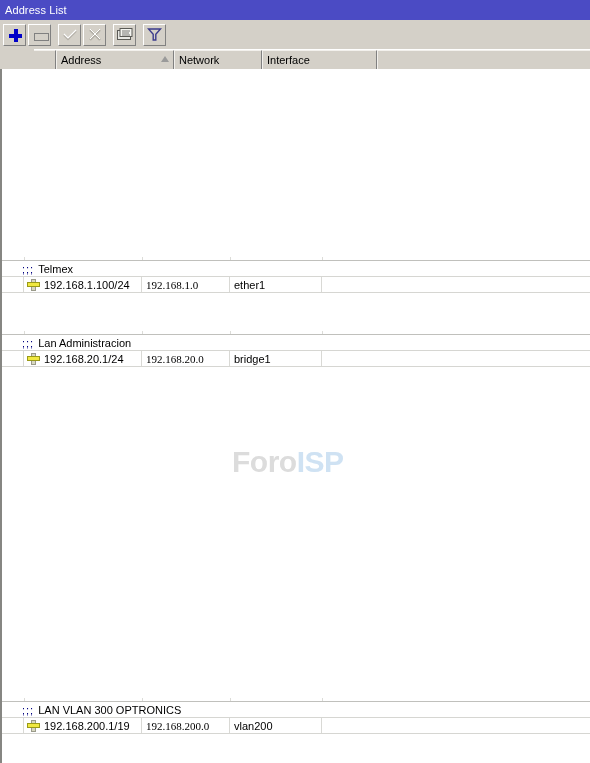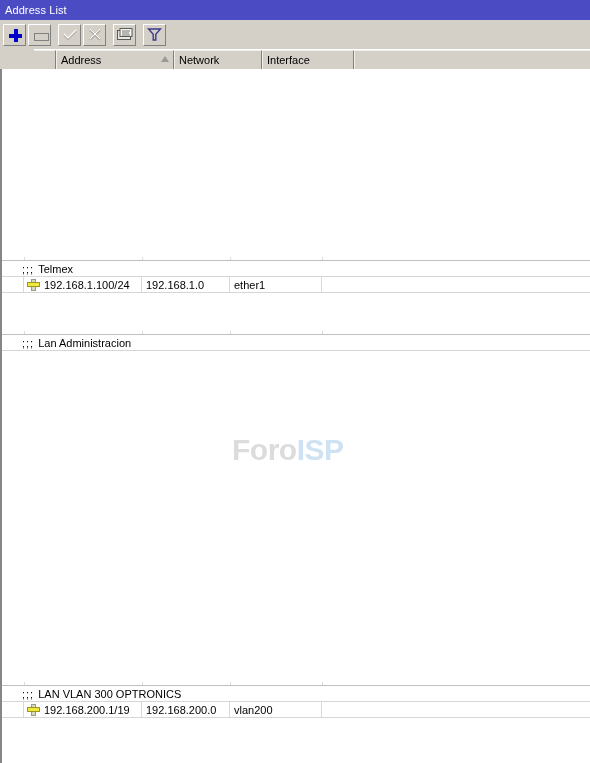--- a/index.html
+++ b/index.html
@@ -91,21 +91,21 @@
     color: #000;
     display: flex; align-items: center;
     padding-left: 4px;
     position: relative;
     overflow: hidden;
     white-space: nowrap;
   }
   .hcell.gutter { width: 22px; padding-left: 0; border-left: none; }
   .hcell.c-addr { width: 118px; }
   .hcell.c-net  { width: 88px; }
-  .hcell.c-intf { width: 92px; }
+  .hcell.c-intf { width: 115px; }
   .hcell.c-rest { flex: 1; border-right: none; }
   .sortmark {
     position: absolute; right: 4px; top: 5px;
     width: 0; height: 0;
     border-left: 4px solid transparent;
     border-right: 4px solid transparent;
     border-bottom: 6px solid #9a9a9a;
   }
 
   
@@ -113,21 +113,21 @@
     position: absolute; left: 0; top: 69px;
     width: 590px; height: 694px;
     background: #ffffff;
     border-left: 2px solid #868682;
     overflow: hidden;
   }
 
   
   .watermark {
     position: absolute;
-    left: 230px; top: 364px;
+    left: 230px; top: 376px;
     font-size: 30px;
     font-weight: bold;
     letter-spacing: -0.5px;
     z-index: 3;
     pointer-events: none;
     white-space: nowrap;
   }
   .wm-a { color: #dcdcdc; }
   .wm-b { color: #cfe2f3; }
 
@@ -177,21 +177,21 @@
   }
   .dcell {
     font-size: 11px; color: #000;
     border-right: 1px solid #d9d9d5;
     display: flex; align-items: center;
     padding-left: 4px;
     overflow: hidden; white-space: nowrap;
   }
   .dcell.gutter { width: 22px; padding-left: 0; border-right: 1px solid #d9d9d5; }
   .dcell.c-addr { width: 118px; padding-left: 3px; }
-  .dcell.c-net  { width: 88px; }
+  .dcell.c-net  { width: 88px; font-family: Liberation Serif, serif; }
   .dcell.c-intf { width: 92px; }
   .dcell.c-rest { flex: 1; border-right: none; }
 
   
   .xicon {
     position: relative;
     width: 13px; height: 12px;
     margin-right: 4px;
     flex: 0 0 auto;
   }
@@ -331,20 +331,38 @@
         <i style="left:140px"></i>
         <i style="left:228px"></i>
         <i style="left:320px"></i>
     </div>
 
     <div class="crow">
       <span class="cgut-line"></span>
       <span class="semis">;;;</span>
       <span class="ctext">Lan Administracion</span>
     </div>
+    <div class="drow">
+      <div class="dcell gutter"></div>
+      <div class="dcell c-addr">
+        <span class="xicon">
+          <span class="vbar"></span>
+            <span class="hbar"></span>
+            <span class="hbar2"></span>
+        </span>
+        <span>192.168.20.1/24</span>
+      </div>
+      <div class="dcell c-net">
+        <span>192.168.20.0</span>
+      </div>
+      <div class="dcell c-intf">
+        <span>bridge1</span>
+      </div>
+      <div class="dcell c-rest"></div>
+    </div>
 
     <div class="gap-block" style="height:334px"></div>
 
     <div class="hrule">
       <i style="left:22px"></i>
         <i style="left:140px"></i>
         <i style="left:228px"></i>
         <i style="left:320px"></i>
     </div>
 

